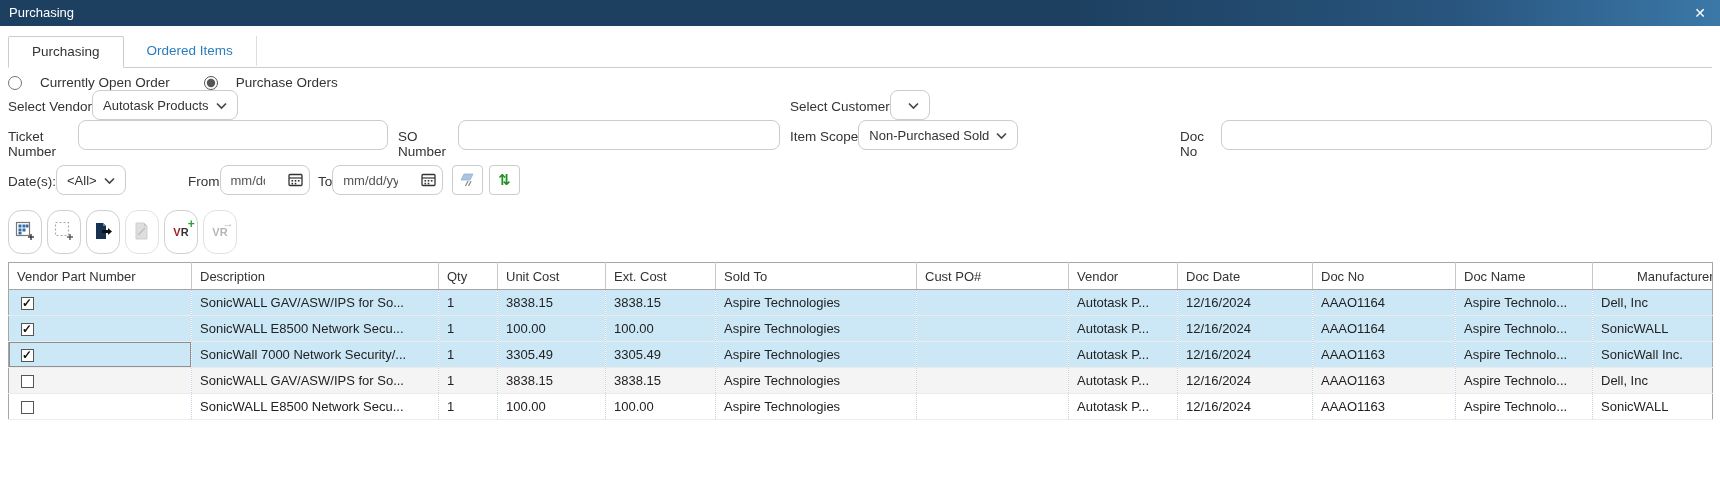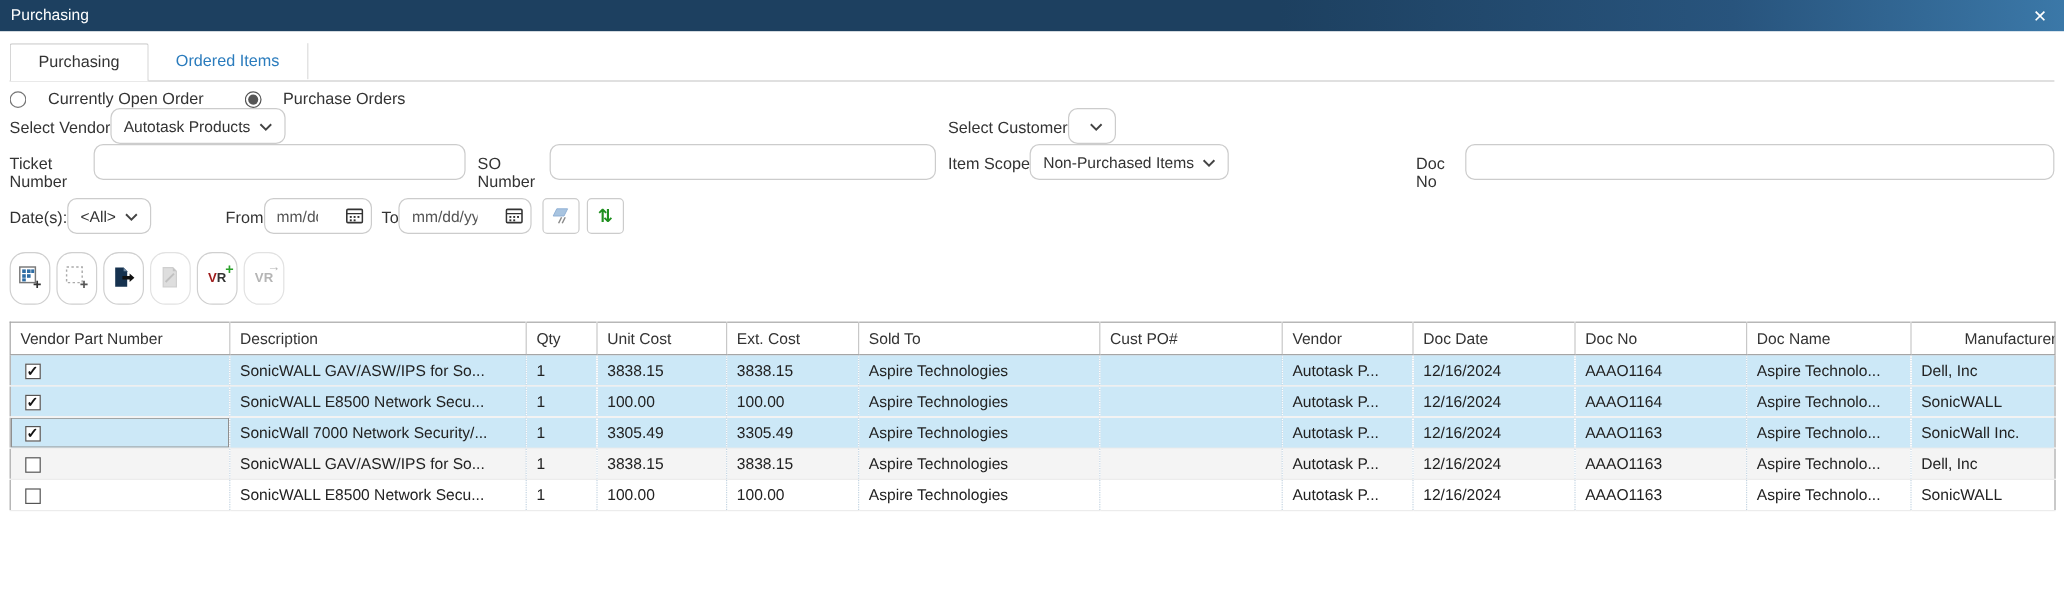--- a/index.html
+++ b/index.html
@@ -70,21 +70,21 @@
   }
   .tbtn.disabled{border-color:#e2e2e2;cursor:default;}
   .vrwrap{position:relative;font-weight:bold;font-size:11px;letter-spacing:0;line-height:1;}
   .vrwrap .v{color:#9e1b1b;}
   .vrwrap .r{color:#333;}
   .vrwrap .mark{position:absolute;right:-6px;top:-9px;font-size:12px;color:#2aa12a;font-weight:bold;}
   .vrwrap.gray .v,.vrwrap.gray .r{color:#b5b5b5;}
   .vrwrap.gray .mark{color:#b5b5b5;font-size:11px;}
   
   table.grid{
-    margin-top:14px;border-collapse:collapse;table-layout:fixed;width:1704px;
+    margin-top:8px;border-collapse:collapse;table-layout:fixed;width:1704px;
     border:1px solid #a6a6a6;font-size:13px;
   }
   .grid th{
     font-weight:normal;text-align:left;padding:3px 8px;height:20px;background:#fff;
     border-right:1px solid #c8c8c8;border-bottom:1px solid #a6a6a6;color:#333;
     overflow:hidden;white-space:nowrap;
   }
   .grid th:last-child{border-right:none;padding-left:44px;}
   .grid td{
     padding:2px 8px;height:21px;border-right:1px dotted #c3d4e2;border-bottom:1px solid #ececec;
@@ -158,21 +158,21 @@
       <div class="lbl">Ticket Number</div>
       <input class="inp" type="text" style="">
     </div>
     <div class="fld w-so">
       <div class="lbl">SO Number</div>
       <input class="inp" type="text" style="">
     </div>
     <div class="fld w-scope">
       <div class="lbl">Item Scope</div>
       <div class="select">
-        <span>Non-Purchased Items</span>
+        <span>Non-Purchased Sold</span>
         <span class="chev">
           <svg width="11" height="8" viewBox="0 0 11 8">
               <path d="M1 1.5 L5.5 6 L10 1.5" fill="none" stroke="#444" stroke-width="1.6"></path>
             </svg>
         </span>
       </div>
     </div>
     <div class="fld w-docno">
       <div class="lbl">Doc No</div>
       <input class="inp" type="text" style="">

